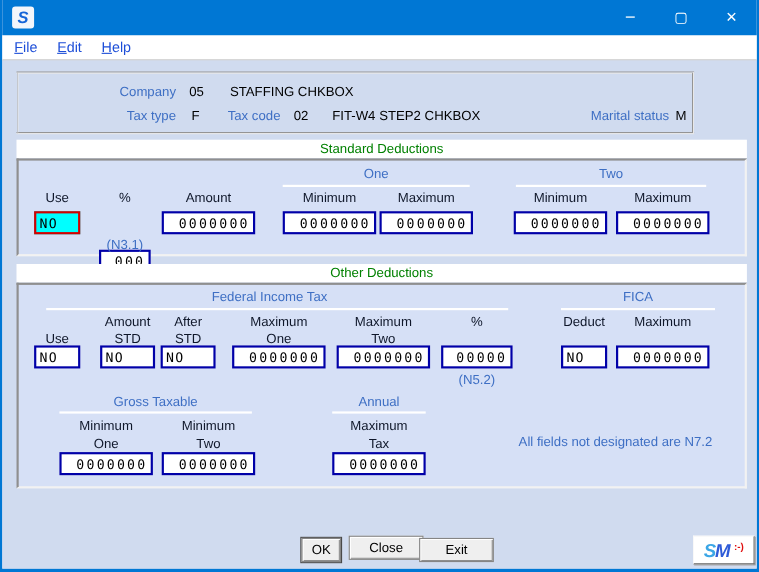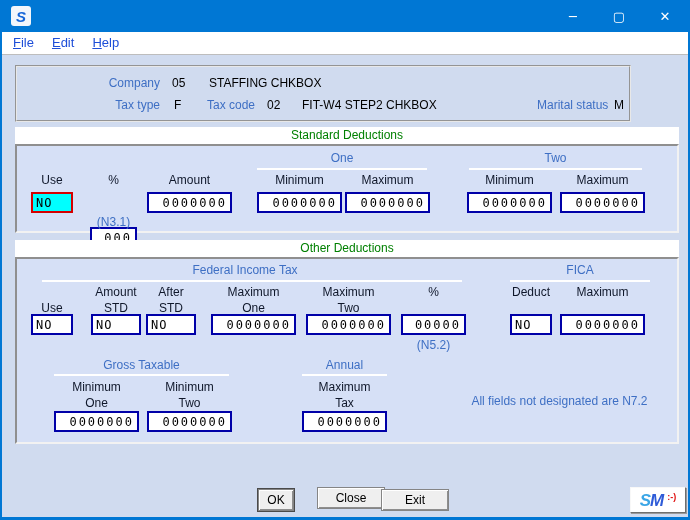--- a/index.html
+++ b/index.html
@@ -176,21 +176,21 @@
       <span class="clabel" style="left:130px;top:137px;width:85px">Two</span>
       <span class="clabel" style="left:285px;top:137px;width:85px">Tax</span>
 
       <input class="fld" style="left: 37px; top: 152px; width: 85px;" value="0000000">
       <input class="fld" style="left: 130px; top: 152px; width: 85px;" value="0000000">
       <input class="fld" style="left: 285px; top: 152px; width: 85px;" value="0000000">
 
       <span class="note" style="left:430px;top:135px;width:225px">All fields not designated are N7.2</span>
     </div>
 
-    <button class="btn default" style="left:256px;top:434px;width:36px">OK</button>
+    <button class="btn default" style="left:272px;top:434px;width:36px">OK</button>
     <button class="btn" style="left:315px;top:432px;width:68px">Close</button>
     <button class="btn" style="left:379px;top:434px;width:68px">Exit</button>
 
     <button class="sm-logo">
       <span class="sm-s">S</span>
       <span class="sm-m">M</span>
       <span class="sm-smiley">:-)</span>
     </button>
 
   </div>

